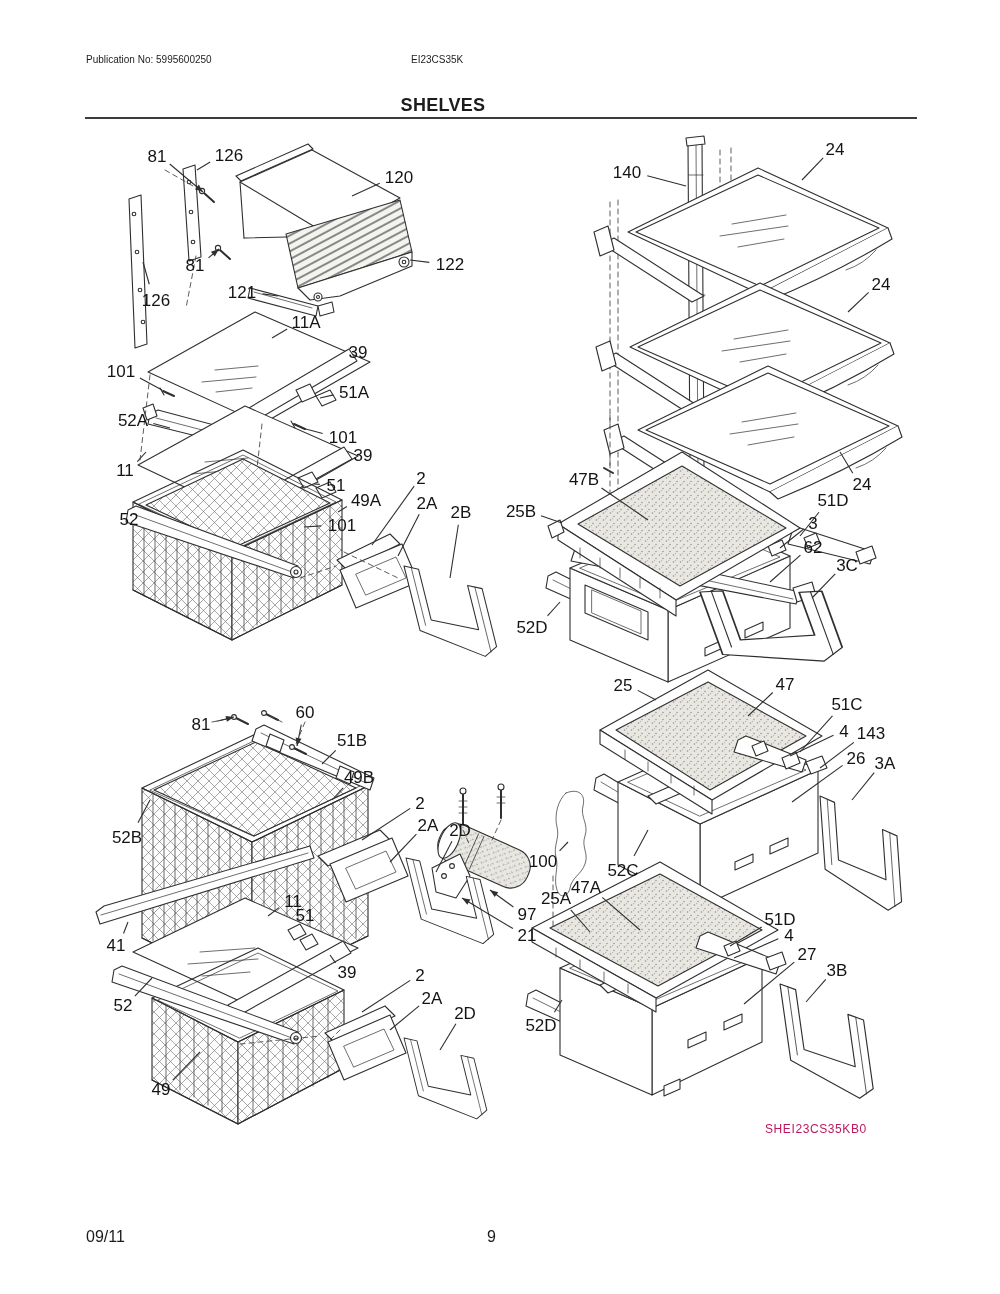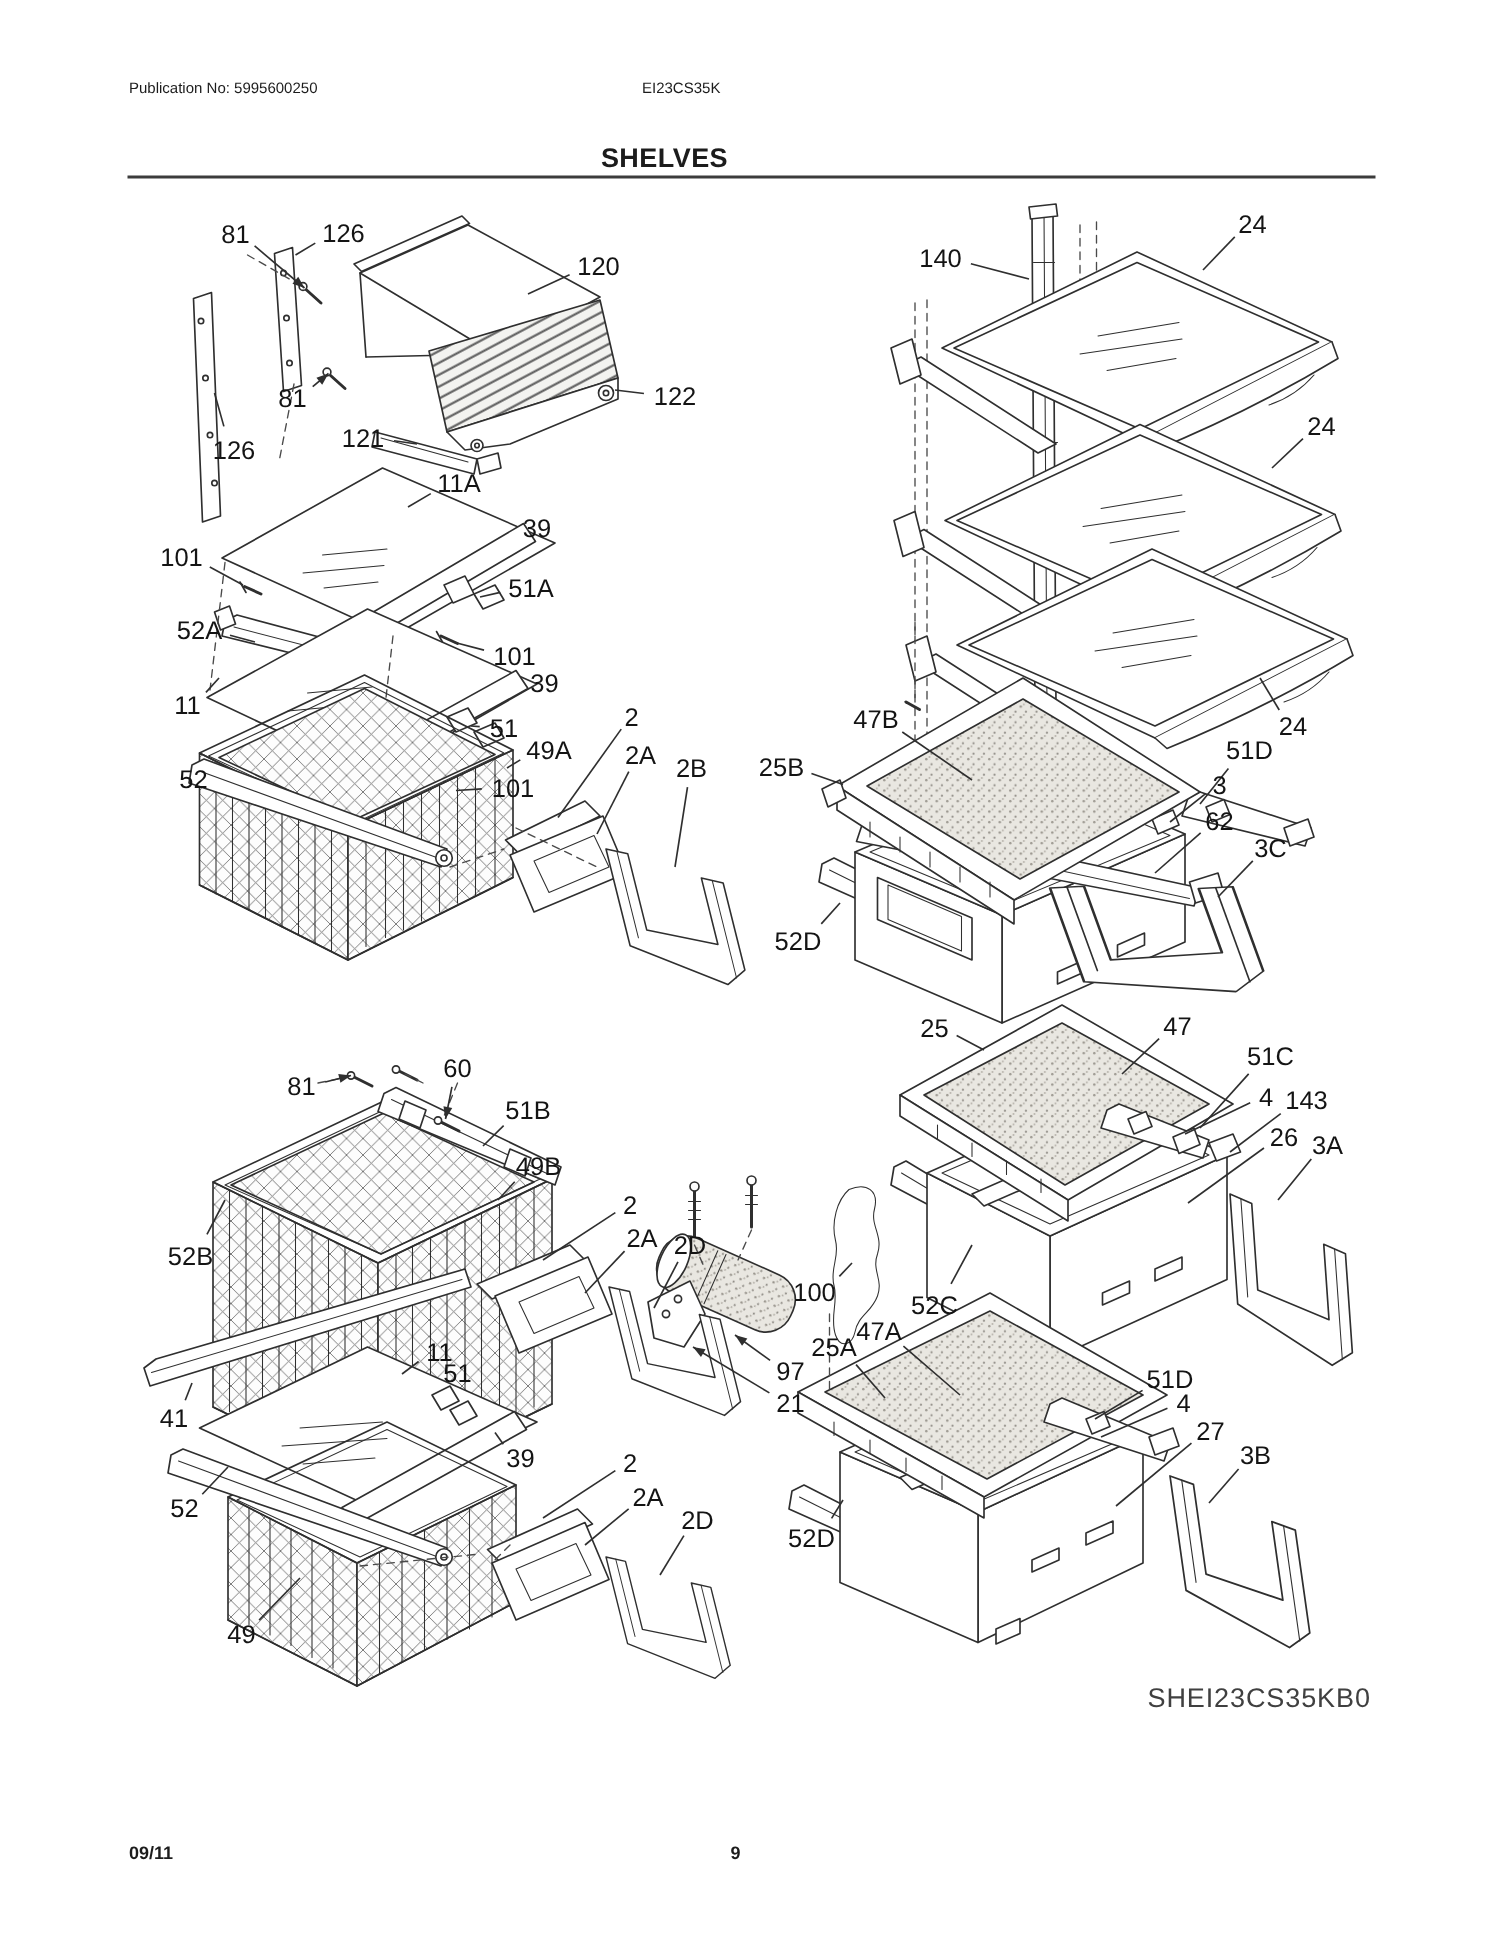--- a/index.html
+++ b/index.html
@@ -2,34 +2,34 @@
 <html><head>
 <meta charset="utf-8">
 <style>
   html,body{margin:0;padding:0;}
   body{width:1000px;height:1294px;position:relative;background:#fff;
        font-family:"Liberation Sans",sans-serif;color:#1c1c1c;overflow:hidden;}
   .abs{position:absolute;white-space:nowrap;}
   .hdr{font-size:10px;}
   .pagetitle{font-size:18px;font-weight:bold;letter-spacing:.3px;transform:translateX(-50%);}
   .rule{position:absolute;left:85px;top:117px;width:832px;height:1.5px;background:#3c3c3c;}
-  .code{font-size:18px;letter-spacing:.6px;color:#404040;}
-  .ftr{font-size:12px;font-weight:bold;}
+  .code{font-size:12px;letter-spacing:.6px;color:#be185d;}
+  .ftr{font-size:16px;}
   #diagram{position:absolute;left:0;top:0;}
   #diagram .art{stroke:#2f2f2f;stroke-width:1.1;fill:none;stroke-linejoin:round;stroke-linecap:round;}
   #diagram text.callout{font-size:17px;fill:#141414;}
   #diagram line.leader{stroke:#2f2f2f;stroke-width:1.1;}
   #diagram .dash{stroke:#4a4a4a;stroke-width:0.9;stroke-dasharray:5 4;fill:none;}
   #diagram .thin{stroke-width:0.7;}
 </style>
 </head>
 <body>
 
 <div class="abs hdr" style="left:86px;top:54px">Publication No: 5995600250</div>
-<div class="abs hdr" style="left:428px;top:54px">EI23CS35K</div>
+<div class="abs hdr" style="left:411px;top:54px">EI23CS35K</div>
 <div class="abs pagetitle" style="left:443px;top:95px">SHELVES</div>
 <div class="rule"></div>
 
 <svg id="diagram" width="1000" height="1294" viewBox="0 0 1000 1294">
   <defs>
     <pattern id="speckle" width="7" height="7" patternUnits="userSpaceOnUse">
       <rect width="7" height="7" fill="#e9e7e1"></rect>
       <circle cx="1.5" cy="2" r="0.8" fill="#98948c"></circle>
       <circle cx="5" cy="5.5" r="0.7" fill="#8d8a84"></circle>
       <circle cx="3.6" cy="0.6" r="0.6" fill="#b0aca4"></circle>

